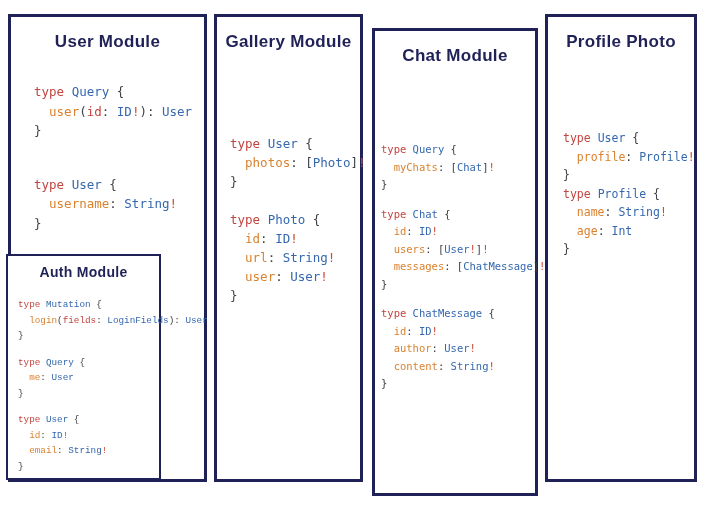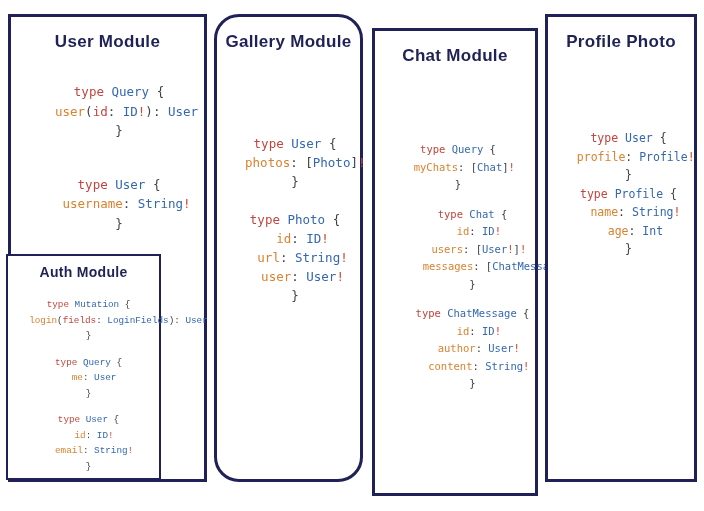--- a/index.html
+++ b/index.html
@@ -12,56 +12,56 @@
   }
   .canvas { position:absolute; inset:0; }
 
   .module {
     position:absolute;
     box-sizing:border-box;
     background:#ffffff;
     border:3px solid var(--c-navy);
   }
   #m-user    { left:8px;   top:14px;  width:199px; height:468px; }
-  #m-gallery { left:214px; top:14px;  width:149px; height:468px;border-radius:25px; }
+  #m-gallery { left:214px; top:14px;  width:149px; height:468px; }
   #m-chat    { left:372px; top:28px;  width:166px; height:468px; }
   #m-profile { left:545px; top:14px;  width:152px; height:468px; }
   #m-auth    { left:6px;   top:254px; width:155px; height:226px; border-width:2px; z-index:2; }
 
   .module-title {
     margin:15px 0 0 0;
     text-align:center;
     font-weight:bold;
     font-size:17px;
     letter-spacing:0.3px;
     color:var(--c-navy);
   }
   #m-auth .module-title { margin-top:8px; font-size:14px; }
 
-  .code-area { display:block;text-align:center; }
+  .code-area { display:block; }
   .code-block {
     margin:0;
     font-family:"DejaVu Sans Mono", monospace;
     white-space:pre;
     color:var(--c-punct);
   }
   .code-line { white-space:pre; }
 
   
   #m-user    .code-area { margin-top:30px; padding-left:23px; }
   #m-user    .code-block { font-size:12.5px; line-height:19.5px; }
   #m-user    .code-block + .code-block { margin-top:34px; }
 
   #m-gallery .code-area { margin-top:82px; padding-left:13px; }
   #m-gallery .code-block { font-size:12.5px; line-height:19px; }
   #m-gallery .code-block + .code-block { margin-top:19px; }
 
   #m-chat    .code-area { margin-top:75px; padding-left:6px; }
   #m-chat    .code-block { font-size:10.5px; line-height:17.5px; }
-  #m-chat    .code-block + .code-block { margin-top:12px;margin-left:29px; }
+  #m-chat    .code-block + .code-block { margin-top:12px; }
 
   #m-profile .code-area { margin-top:77px; padding-left:15px; }
   #m-profile .code-block { font-size:11.5px; line-height:18.5px; }
   #m-profile .code-block + .code-block { }
 
   #m-auth    .code-area { margin-top:17px; padding-left:10px; }
   #m-auth    .code-block { font-size:9.3px; line-height:15.5px;font-family:Liberation Mono, monospace; }
   #m-auth    .code-block + .code-block { margin-top:11px; }
 
   .tok-keyword  { color:var(--c-keyword); }

